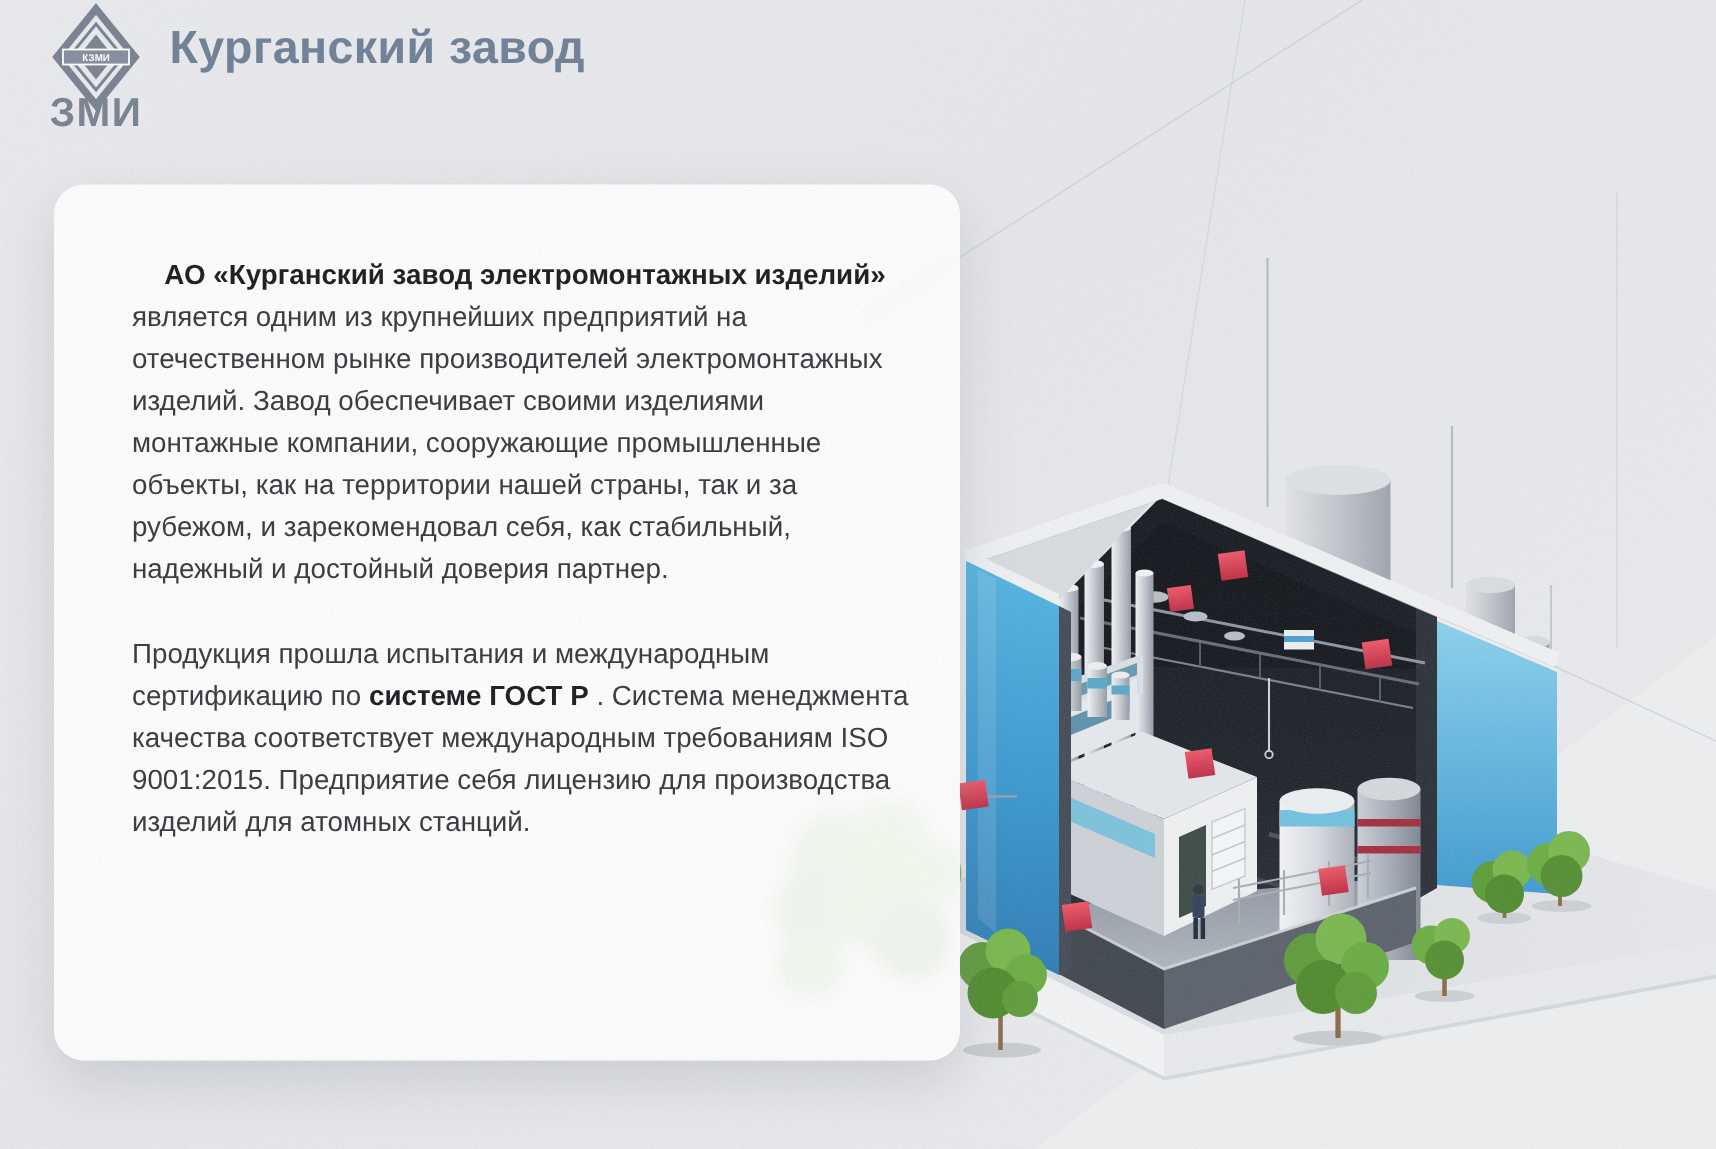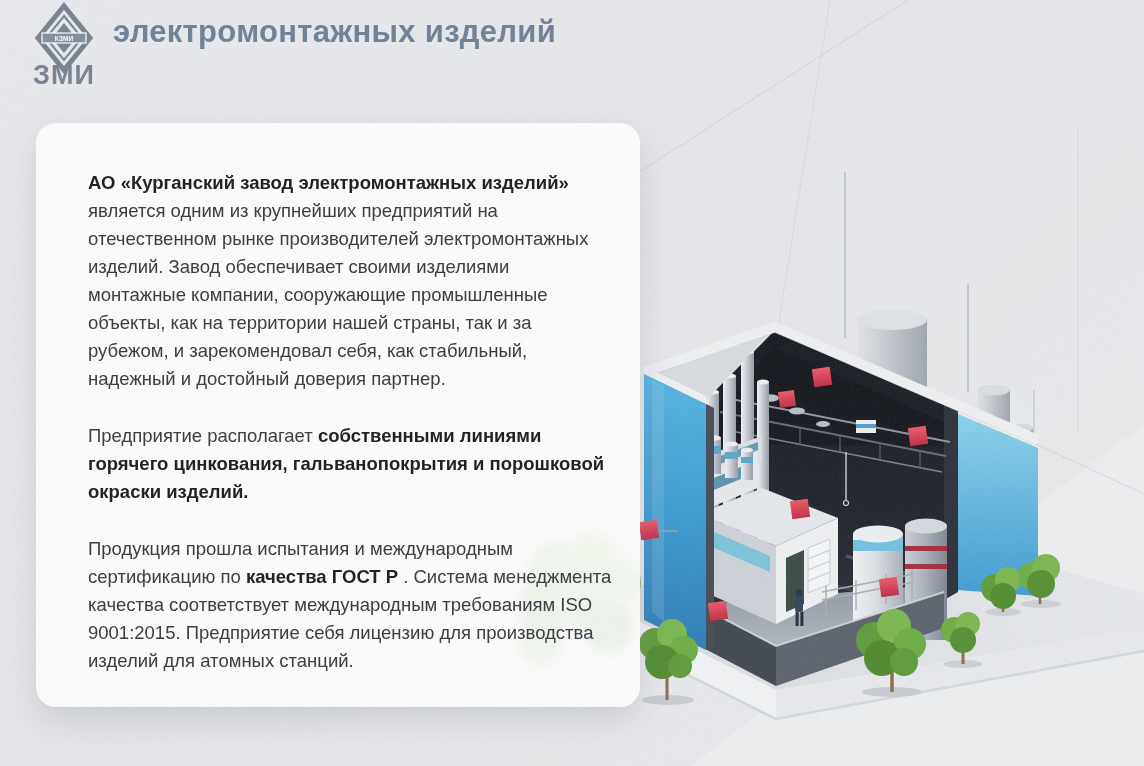--- a/index.html
+++ b/index.html
@@ -24,21 +24,21 @@
     -webkit-backdrop-filter:blur(5px);backdrop-filter:blur(5px);
     border-radius:20px;z-index:20;
     box-shadow:0 14px 34px rgba(105,115,135,.22);
   }
   .card-inner{
     padding:46px 28px 0 52px;
     font-size:18.5px;line-height:28px;color:#34363b;
   }
   .card-inner p{margin:0 0 29px 0;}
   .card-inner b{color:#17181c;}
-  .lead{display:block;font-weight:bold;color:#17181c;}
+  .lead{display:block;font-weight:bold;color:#17181c;text-align:center;}
 </style>
 </head>
 <body>
 
 <div class="stage">
 
   <svg class="scene" viewBox="0 0 1144 766" aria-hidden="true">
     <defs>
       <linearGradient id="gWL" x1="0" y1="0" x2="0" y2="1">
         <stop offset="0" stop-color="#55b5e3"></stop>
@@ -299,44 +299,40 @@
     </g>
   </svg>
 
   <section class="card">
     <div class="card-inner">
       <p>
         <b class="lead">АО «Курганский завод электромонтажных изделий»</b>
         <span>является одним из крупнейших предприятий на отечественном рынке производителей электромонтажных изделий. Завод обеспечивает своими изделиями монтажные компании, сооружающие промышленные объекты, как на территории нашей страны, так и за рубежом, и зарекомендовал себя, как стабильный, надежный и достойный доверия партнер.</span>
       </p>
       <p>
-        <span>Предприятие располагает </span>
-        <b>собственными линиями горячего цинкования, гальванопокрытия и порошковой окраски изделий.</b>
-      </p>
-      <p>
         <span>Продукция прошла испытания и международным сертификацию по </span>
-        <b>качества ГОСТ Р</b>
+        <b>системе ГОСТ Р</b>
         <span>. Система менеджмента качества соответствует международным требованиям ISO 9001:2015. Предприятие себя лицензию для производства изделий для атомных станций.</span>
       </p>
     </div>
   </section>
 
   <div class="header">
     <svg class="logo" viewBox="0 0 76 92" aria-hidden="true">
       <g>
         <path d="M38,4 L64,36 L38,68 L12,36 Z" fill="none" stroke="#76808f" stroke-width="5"></path>
         <path d="M38,14 L56,36 L38,58 L20,36 Z" fill="none" stroke="#76808f" stroke-width="2"></path>
         <path d="M38,21 L50,36 L38,51 L26,36 Z" fill="#76808f"></path>
         <rect x="16" y="31" width="44" height="10" fill="#828c9b" stroke="#ffffff" stroke-width="1.2"></rect>
         <text x="38" y="38.6" font-size="6.5" font-weight="bold" fill="#ffffff" text-anchor="middle">КЗМИ</text>
       </g>
       <text x="38" y="82" font-size="27" font-weight="bold" fill="#76808f" text-anchor="middle" letter-spacing="1">ЗМИ</text>
     </svg>
     <h1 class="title" style="margin:0;">
-      <span>электромонтажных изделий</span>
+      <span>Курганский завод</span>
     </h1>
   </div>
 
   <svg class="grain" viewBox="0 0 1144 766" preserveAspectRatio="none" aria-hidden="true">
     <filter id="grainF">
       <feTurbulence type="fractalNoise" baseFrequency="0.9" numOctaves="2" stitchTiles="stitch"></feTurbulence>
       <feColorMatrix type="saturate" values="0"></feColorMatrix>
     </filter>
     <rect width="1144" height="766" filter="url(#grainF)" opacity="0.13"></rect>
   </svg>

